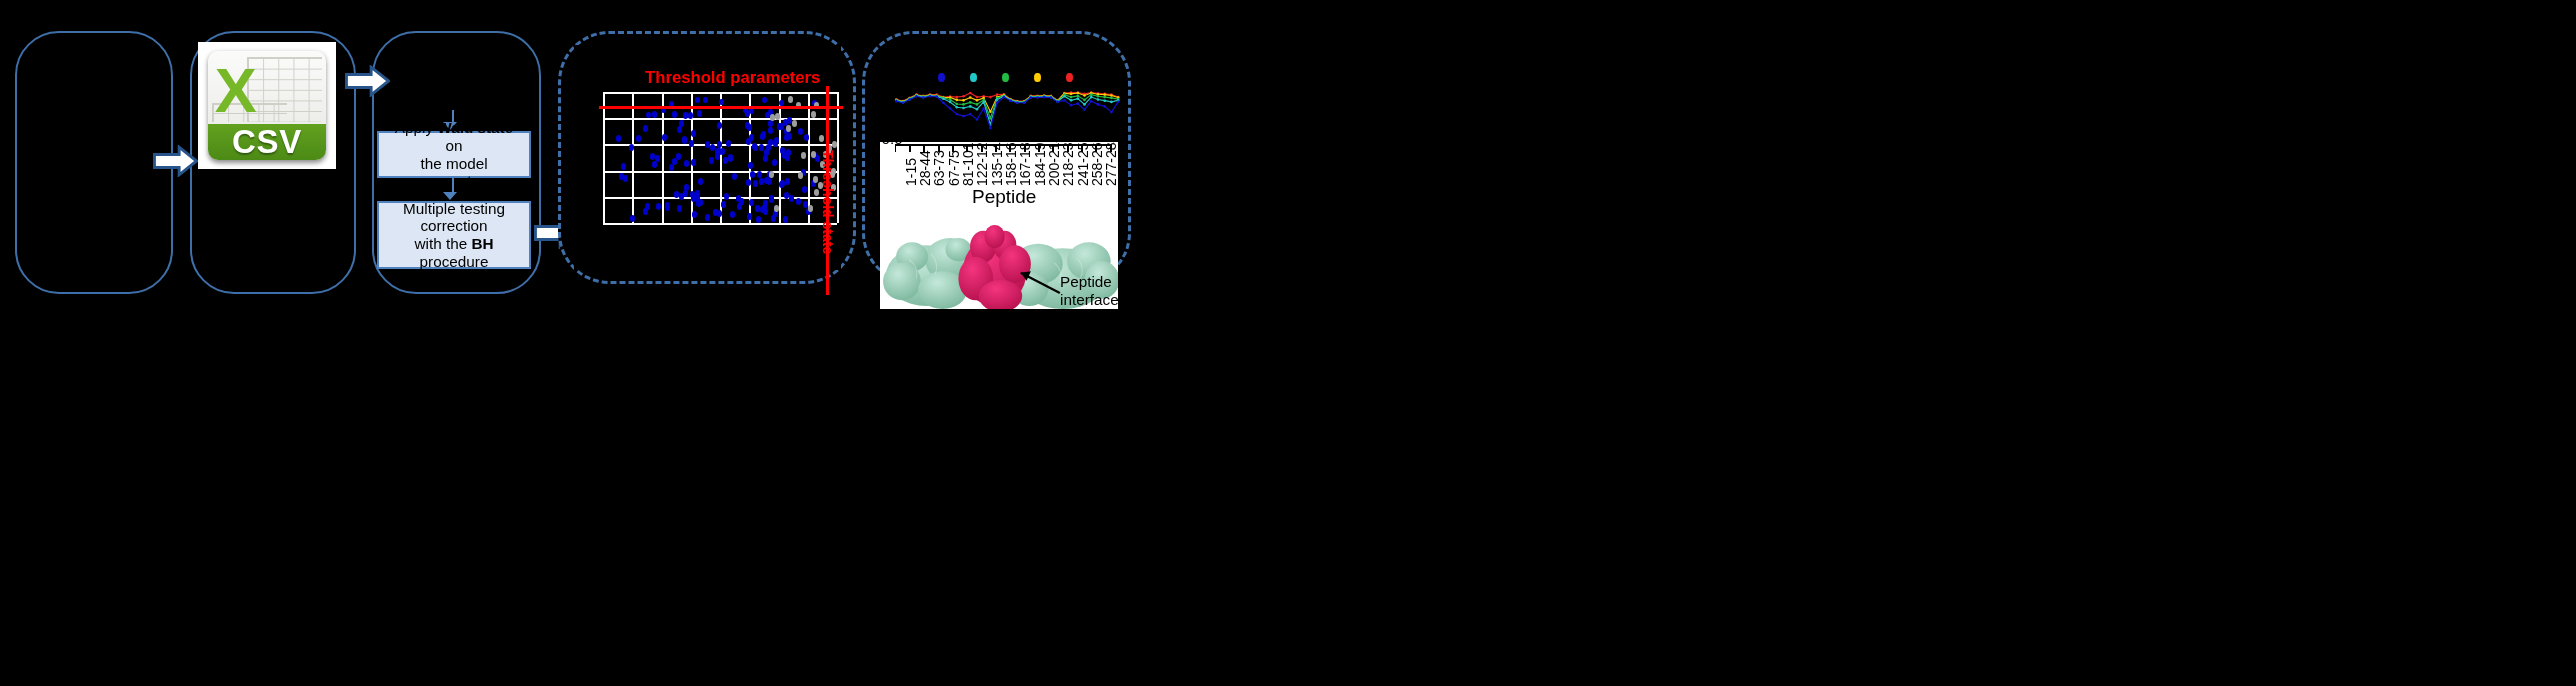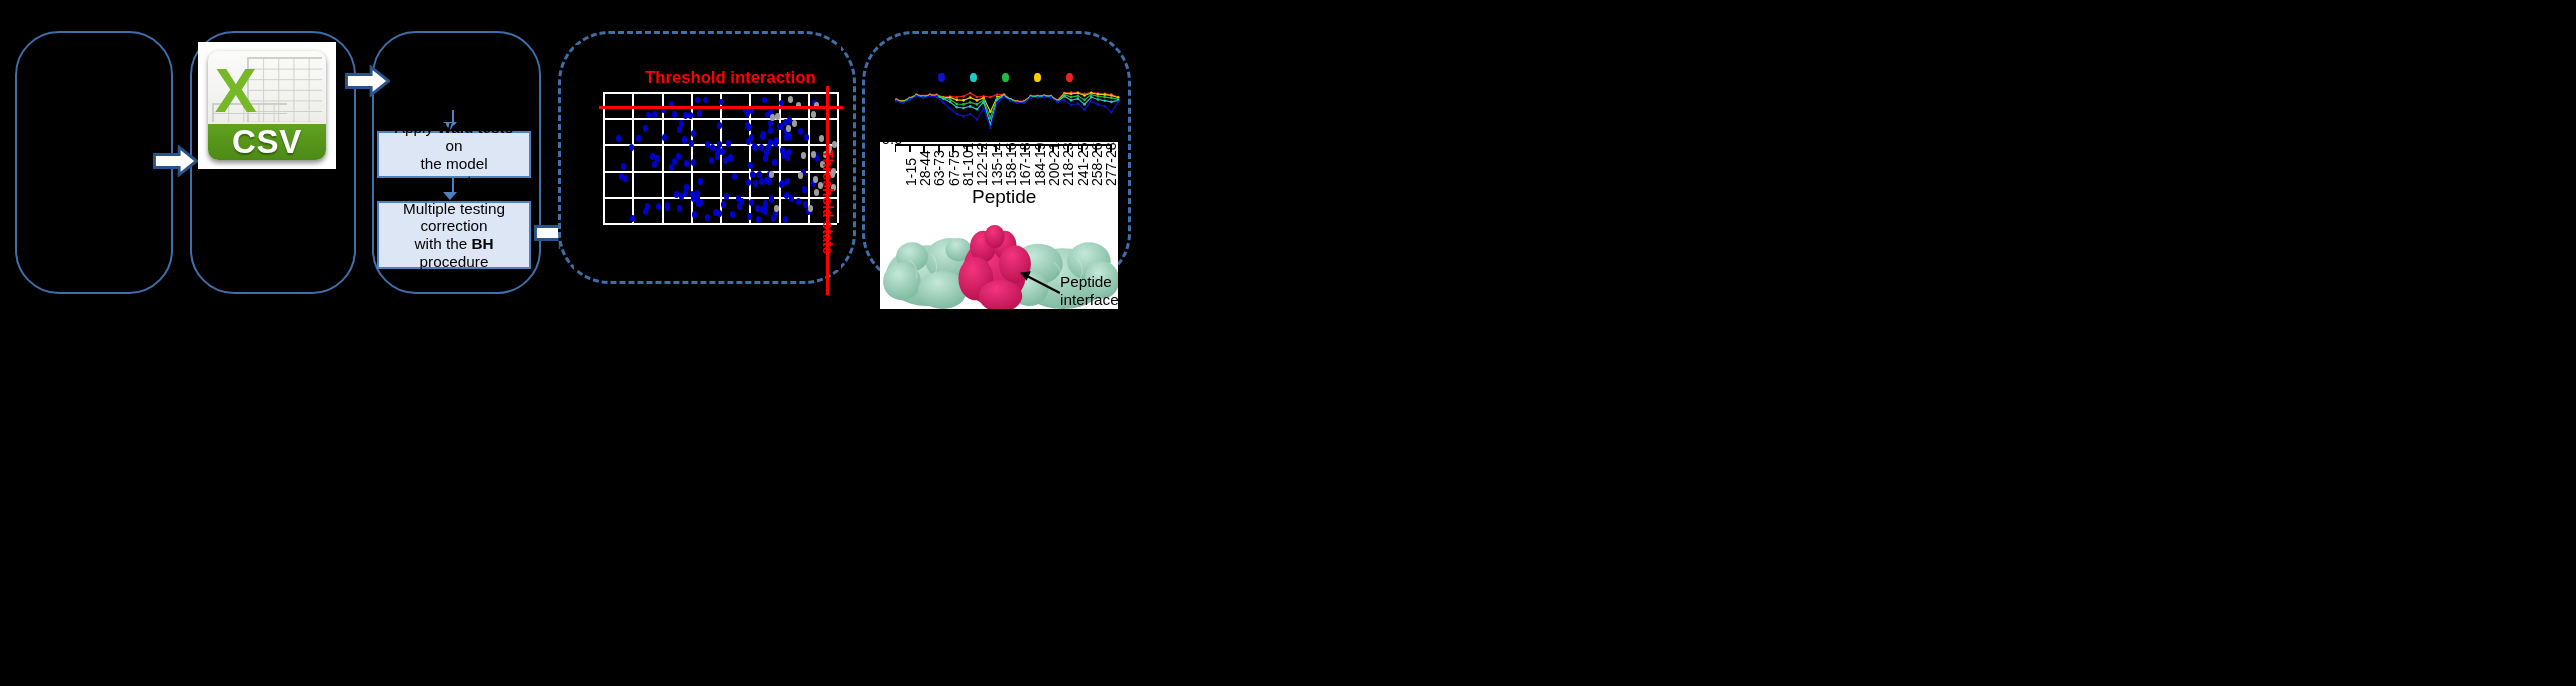--- a/index.html
+++ b/index.html
@@ -106,21 +106,21 @@
       <polygon points="2,13 36,13 36,3 60,22 36,41 36,31 2,31" fill="#ffffff" stroke="#27548a" stroke-width="4" stroke-linejoin="miter"></polygon>
     </svg>
   </div>
 
 
   <div class="conn" style="left:452px;top:110px;width:2.2px;height:16px;"></div>
   <div class="conn-head" style="left:443px;top:122px;border-left-width:7.3px;border-right-width:7.3px;border-top-width:8.7px;"></div>
 
   <div class="pbox" style="left:377px;top:131px;width:154px;height:47px;font-size:15.3px;">
     <span>
-      Apply <b>Wald tests</b> on<br>the model parameters
+      Apply <b>Wald state</b> on<br>the model parameters
     </span>
   </div>
 
   <div class="conn" style="left:452px;top:177px;width:2.2px;height:17.4px;"></div>
   <div class="conn-head" style="left:443px;top:192px;border-left-width:7.3px;border-right-width:7.3px;border-top-width:8.7px;"></div>
 
   <div class="pbox" style="left:377px;top:201px;width:154px;height:68px;font-size:15.3px;">
     <span>
       Multiple testing<br>correction<br>with the <b>BH</b> procedure
     </span>
@@ -129,21 +129,21 @@
   <div class="blockarrow" style="left:534px;top:217px;width:45px;height:32px;">
     <svg width="45" height="32" viewBox="0 0 62 44">
       <polygon points="2,13 36,13 36,3 60,22 36,41 36,31 2,31" fill="#ffffff" stroke="#27548a" stroke-width="4" stroke-linejoin="miter"></polygon>
     </svg>
   </div>
 
   <div class="panel dashed" style="left:558px;top:30.5px;width:298px;height:253px;"></div>
 
   <div class="scatterwrap" style="left:574px;top:45px;width:267px;height:225px;">
 
-    <div class="rlabel" style="left:71px;top:23px;">Threshold interaction</div>
+    <div class="rlabel" style="left:71px;top:23px;">Threshold parameters</div>
 
     <div id="scatter-area" style="position:absolute;left:29px;top:47px;width:234px;height:131px;">
         <div class="gridline" style="left: 0px; top: 0px; width: 2.2px; height: 131px;"></div>
         <div class="gridline" style="left: 29px; top: 0px; width: 2.2px; height: 131px;"></div>
         <div class="gridline" style="left: 59px; top: 0px; width: 2.2px; height: 131px;"></div>
         <div class="gridline" style="left: 88px; top: 0px; width: 2.2px; height: 131px;"></div>
         <div class="gridline" style="left: 117px; top: 0px; width: 2.2px; height: 131px;"></div>
         <div class="gridline" style="left: 146px; top: 0px; width: 2.2px; height: 131px;"></div>
         <div class="gridline" style="left: 176px; top: 0px; width: 2.2px; height: 131px;"></div>
         <div class="gridline" style="left: 205px; top: 0px; width: 2.2px; height: 131px;"></div>

